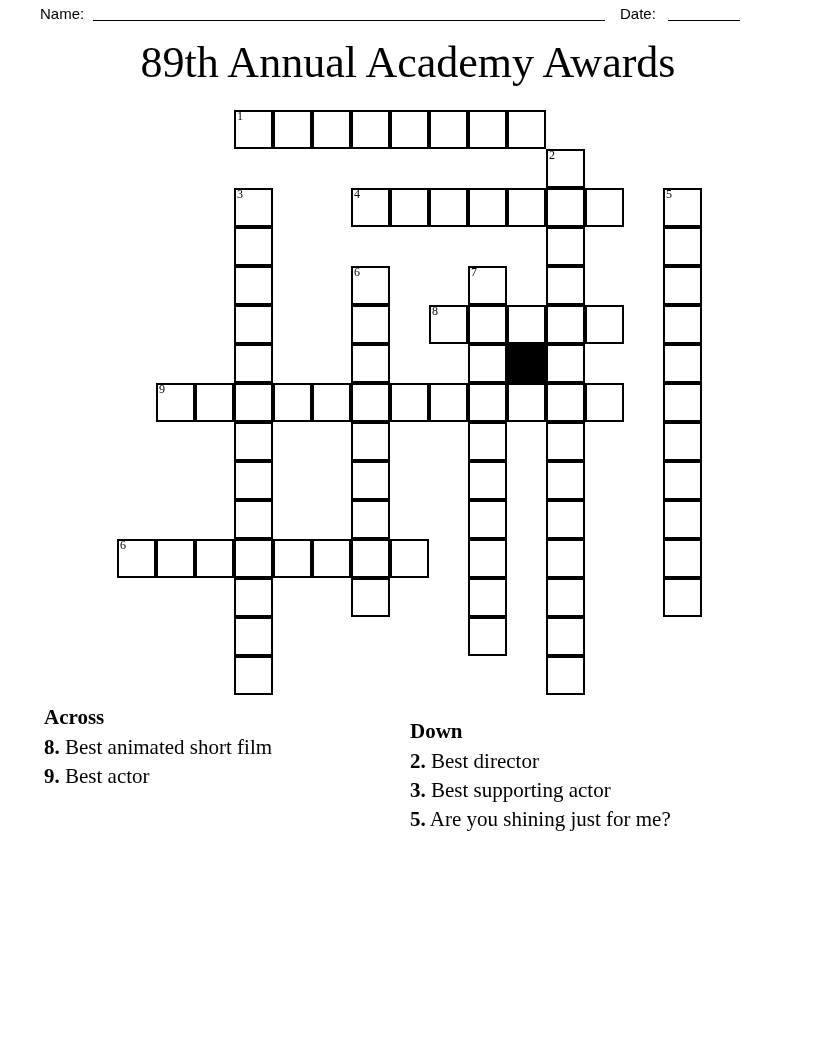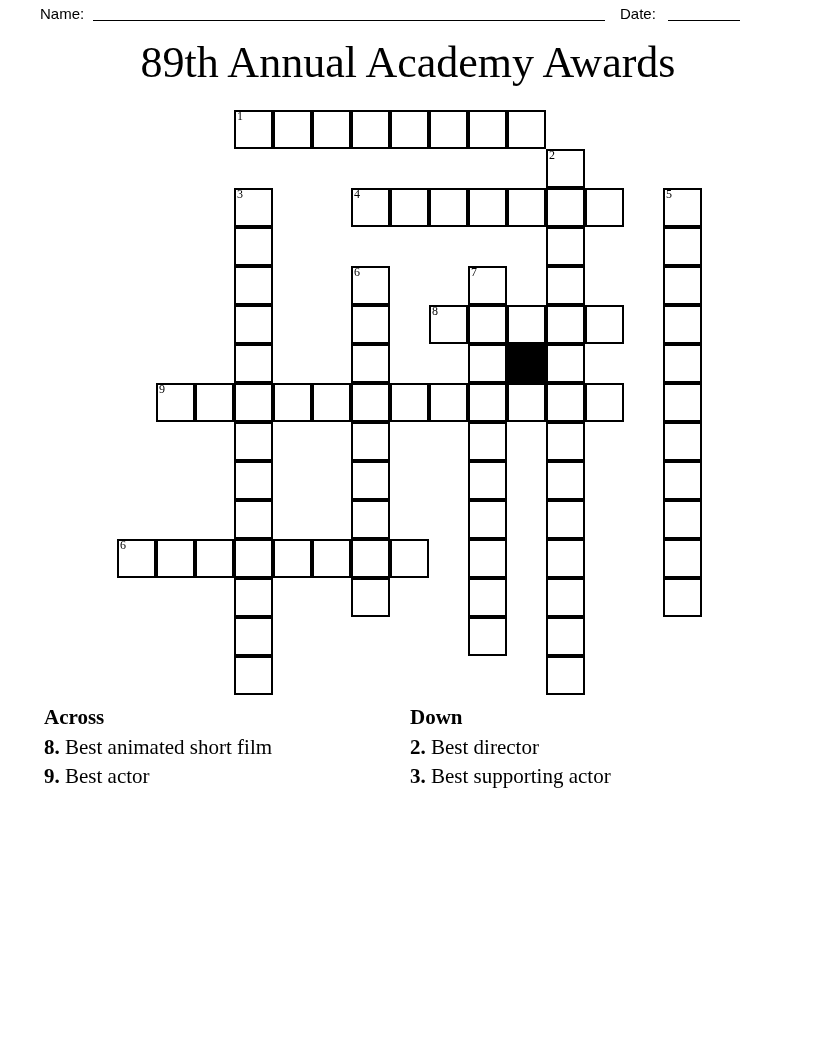--- a/index.html
+++ b/index.html
@@ -107,21 +107,21 @@
     height: 240px;
   }
   .clue-col {
     position: absolute;
     top: 0;
     font-family: "Liberation Serif", "DejaVu Serif", serif;
     font-size: 21px;
     line-height: 29px;
   }
   .clue-col.across { left: 44px; width: 352px; }
-  .clue-col.down   { left: 410px; width: 360px; }
+  .clue-col.down   { left: 410px; width: 360px; margin-top: 14px; }
   .clue-heading {
     font-weight: bold;
     font-size: 21px;
     margin: 0 0 1px 0;
     display: inline-block;
   }
   .clue-list {
     list-style: none;
     margin: 0;
     padding: 0;
@@ -268,16 +268,17 @@
         <li class="clue-item"><span class="clue-num">8.</span><span class="clue-text"> Best animated short film</span></li>
         <li class="clue-item"><span class="clue-num">9.</span><span class="clue-text"> Best actor</span></li>
       </ul>
   </div>
 
   <div class="clue-col down">
     <div class="clue-heading">Down</div>
     <ul class="clue-list" id="down-list">
         <li class="clue-item"><span class="clue-num">2.</span><span class="clue-text"> Best director</span></li>
         <li class="clue-item"><span class="clue-num">3.</span><span class="clue-text"> Best supporting actor</span></li>
+        <li class="clue-item"><span class="clue-num">5.</span><span class="clue-text"> Are you shining just for me?</span></li>
       </ul>
   </div>
 
 </div>
 
 </body></html>

